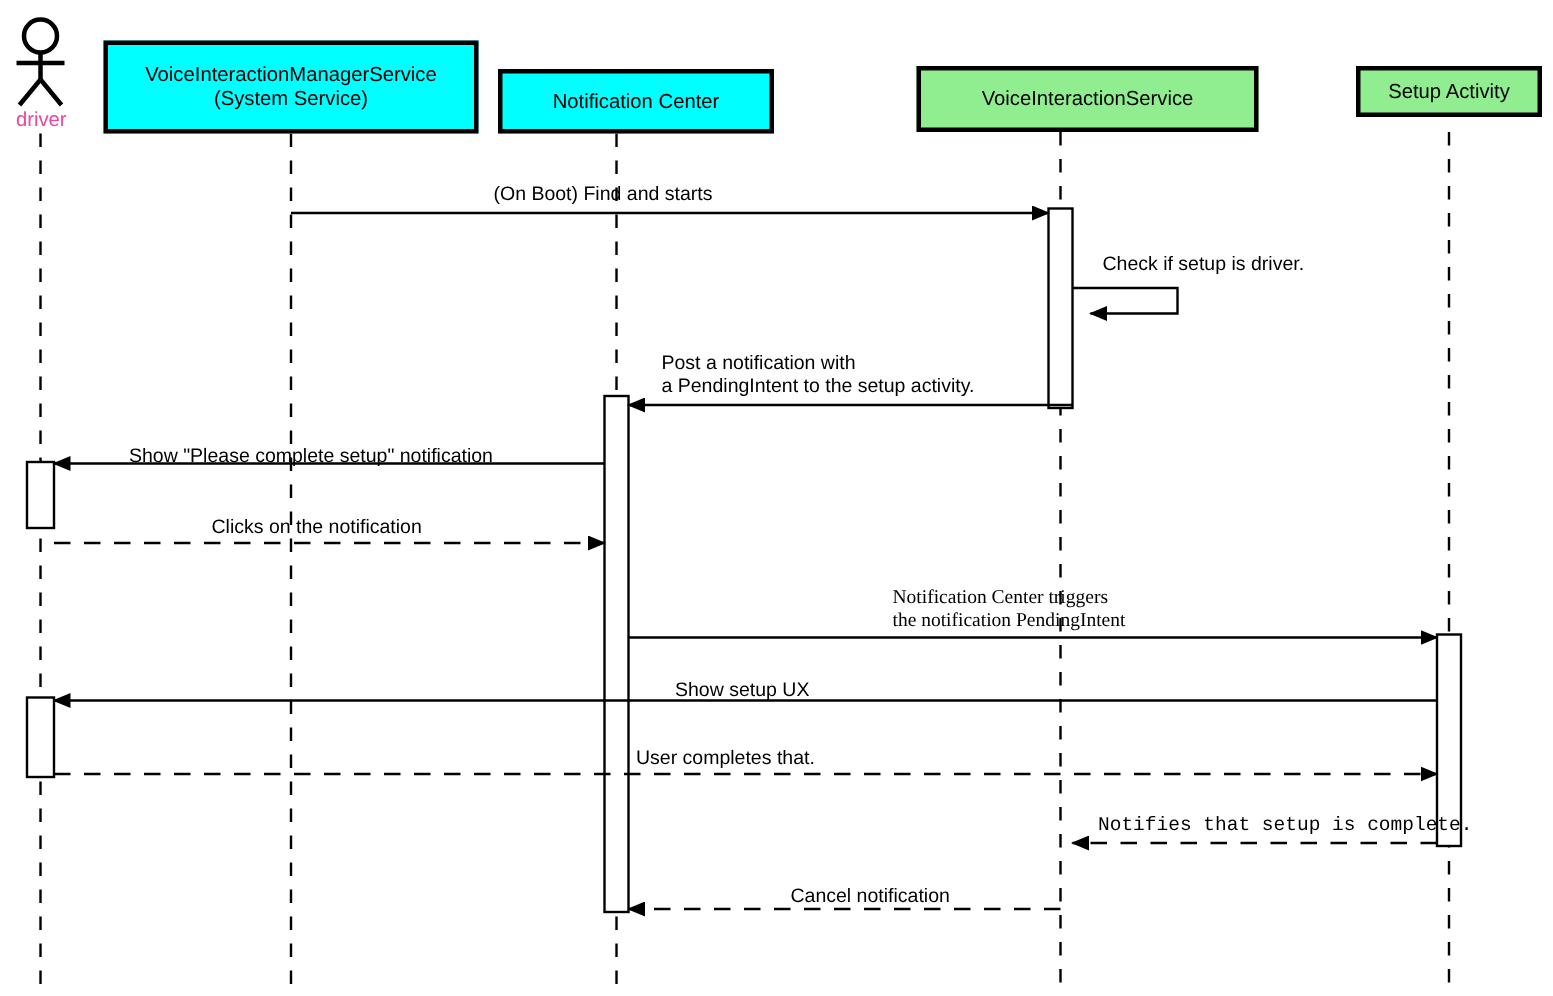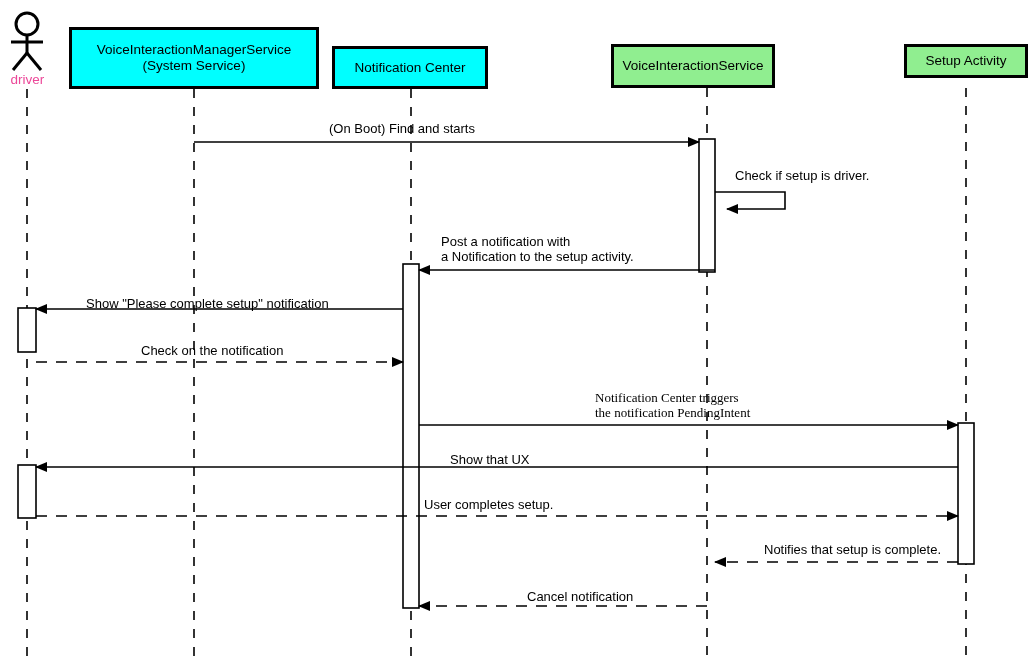--- a/index.html
+++ b/index.html
@@ -62,37 +62,37 @@
       </g>
   </svg>
 
   <div class="actor-label" style="left:0px;top:72px;width:55px;text-align:center;">driver</div>
 
   <div id="boxes-layer">
       <div class="lifebox" style="left: 69px; top: 27px; width: 250px; height: 62px; background: rgb(0, 255, 255); border-color: rgb(0, 0, 0);">
         <div class="box-label">VoiceInteractionManagerService
 (System Service)</div>
       </div>
-      <div class="lifebox" style="left: 332px; top: 46px; width: 156px; height: 43px; background: rgb(0, 255, 255); border-color: rgb(0, 0, 0);">
+      <div class="lifebox" style="left: 332px; top: 46px; width: 184px; height: 43px; background: rgb(0, 255, 255); border-color: rgb(0, 0, 0);">
         <div class="box-label">Notification Center</div>
       </div>
-      <div class="lifebox" style="left: 611px; top: 44px; width: 164px; height: 44px; background: rgb(144, 238, 144); border-color: rgb(0, 0, 0);">
+      <div class="lifebox" style="left: 611px; top: 44px; width: 228px; height: 44px; background: rgb(144, 238, 144); border-color: rgb(0, 0, 0);">
         <div class="box-label">VoiceInteractionService</div>
       </div>
       <div class="lifebox" style="left: 904px; top: 44px; width: 124px; height: 34px; background: rgb(144, 238, 144); border-color: rgb(0, 0, 0);">
         <div class="box-label">Setup Activity</div>
       </div>
     </div>
   <div id="labels-layer">
       <div class="msg-label" style="left: 329px; top: 121px;">(On Boot) Find and starts</div>
       <div class="msg-label" style="left: 735px; top: 168px;">Check if setup is driver.</div>
       <div class="msg-label" style="left: 441px; top: 234px;">Post a notification with
-a Notification to the setup activity.</div>
+a PendingIntent to the setup activity.</div>
       <div class="msg-label" style="left: 86px; top: 296px;">Show "Please complete setup" notification</div>
-      <div class="msg-label" style="left: 141px; top: 343px;">Check on the notification</div>
+      <div class="msg-label" style="left: 141px; top: 343px;">Clicks on the notification</div>
       <div class="msg-label" style="left: 595px; top: 390px; font-family: Liberation Serif, serif;">Notification Center triggers
 the notification PendingIntent</div>
-      <div class="msg-label" style="left: 450px; top: 452px;">Show that UX</div>
-      <div class="msg-label" style="left: 424px; top: 497px;">User completes setup.</div>
-      <div class="msg-label" style="left: 764px; top: 542px;">Notifies that setup is complete.</div>
+      <div class="msg-label" style="left: 450px; top: 452px;">Show setup UX</div>
+      <div class="msg-label" style="left: 424px; top: 497px;">User completes that.</div>
+      <div class="msg-label" style="left: 732px; top: 542px; font-family: Liberation Mono, monospace;">Notifies that setup is complete.</div>
       <div class="msg-label" style="left: 503px; top: 589px; margin-left: 24px;">Cancel notification</div>
     </div>
 </div>
 
 </body></html>

